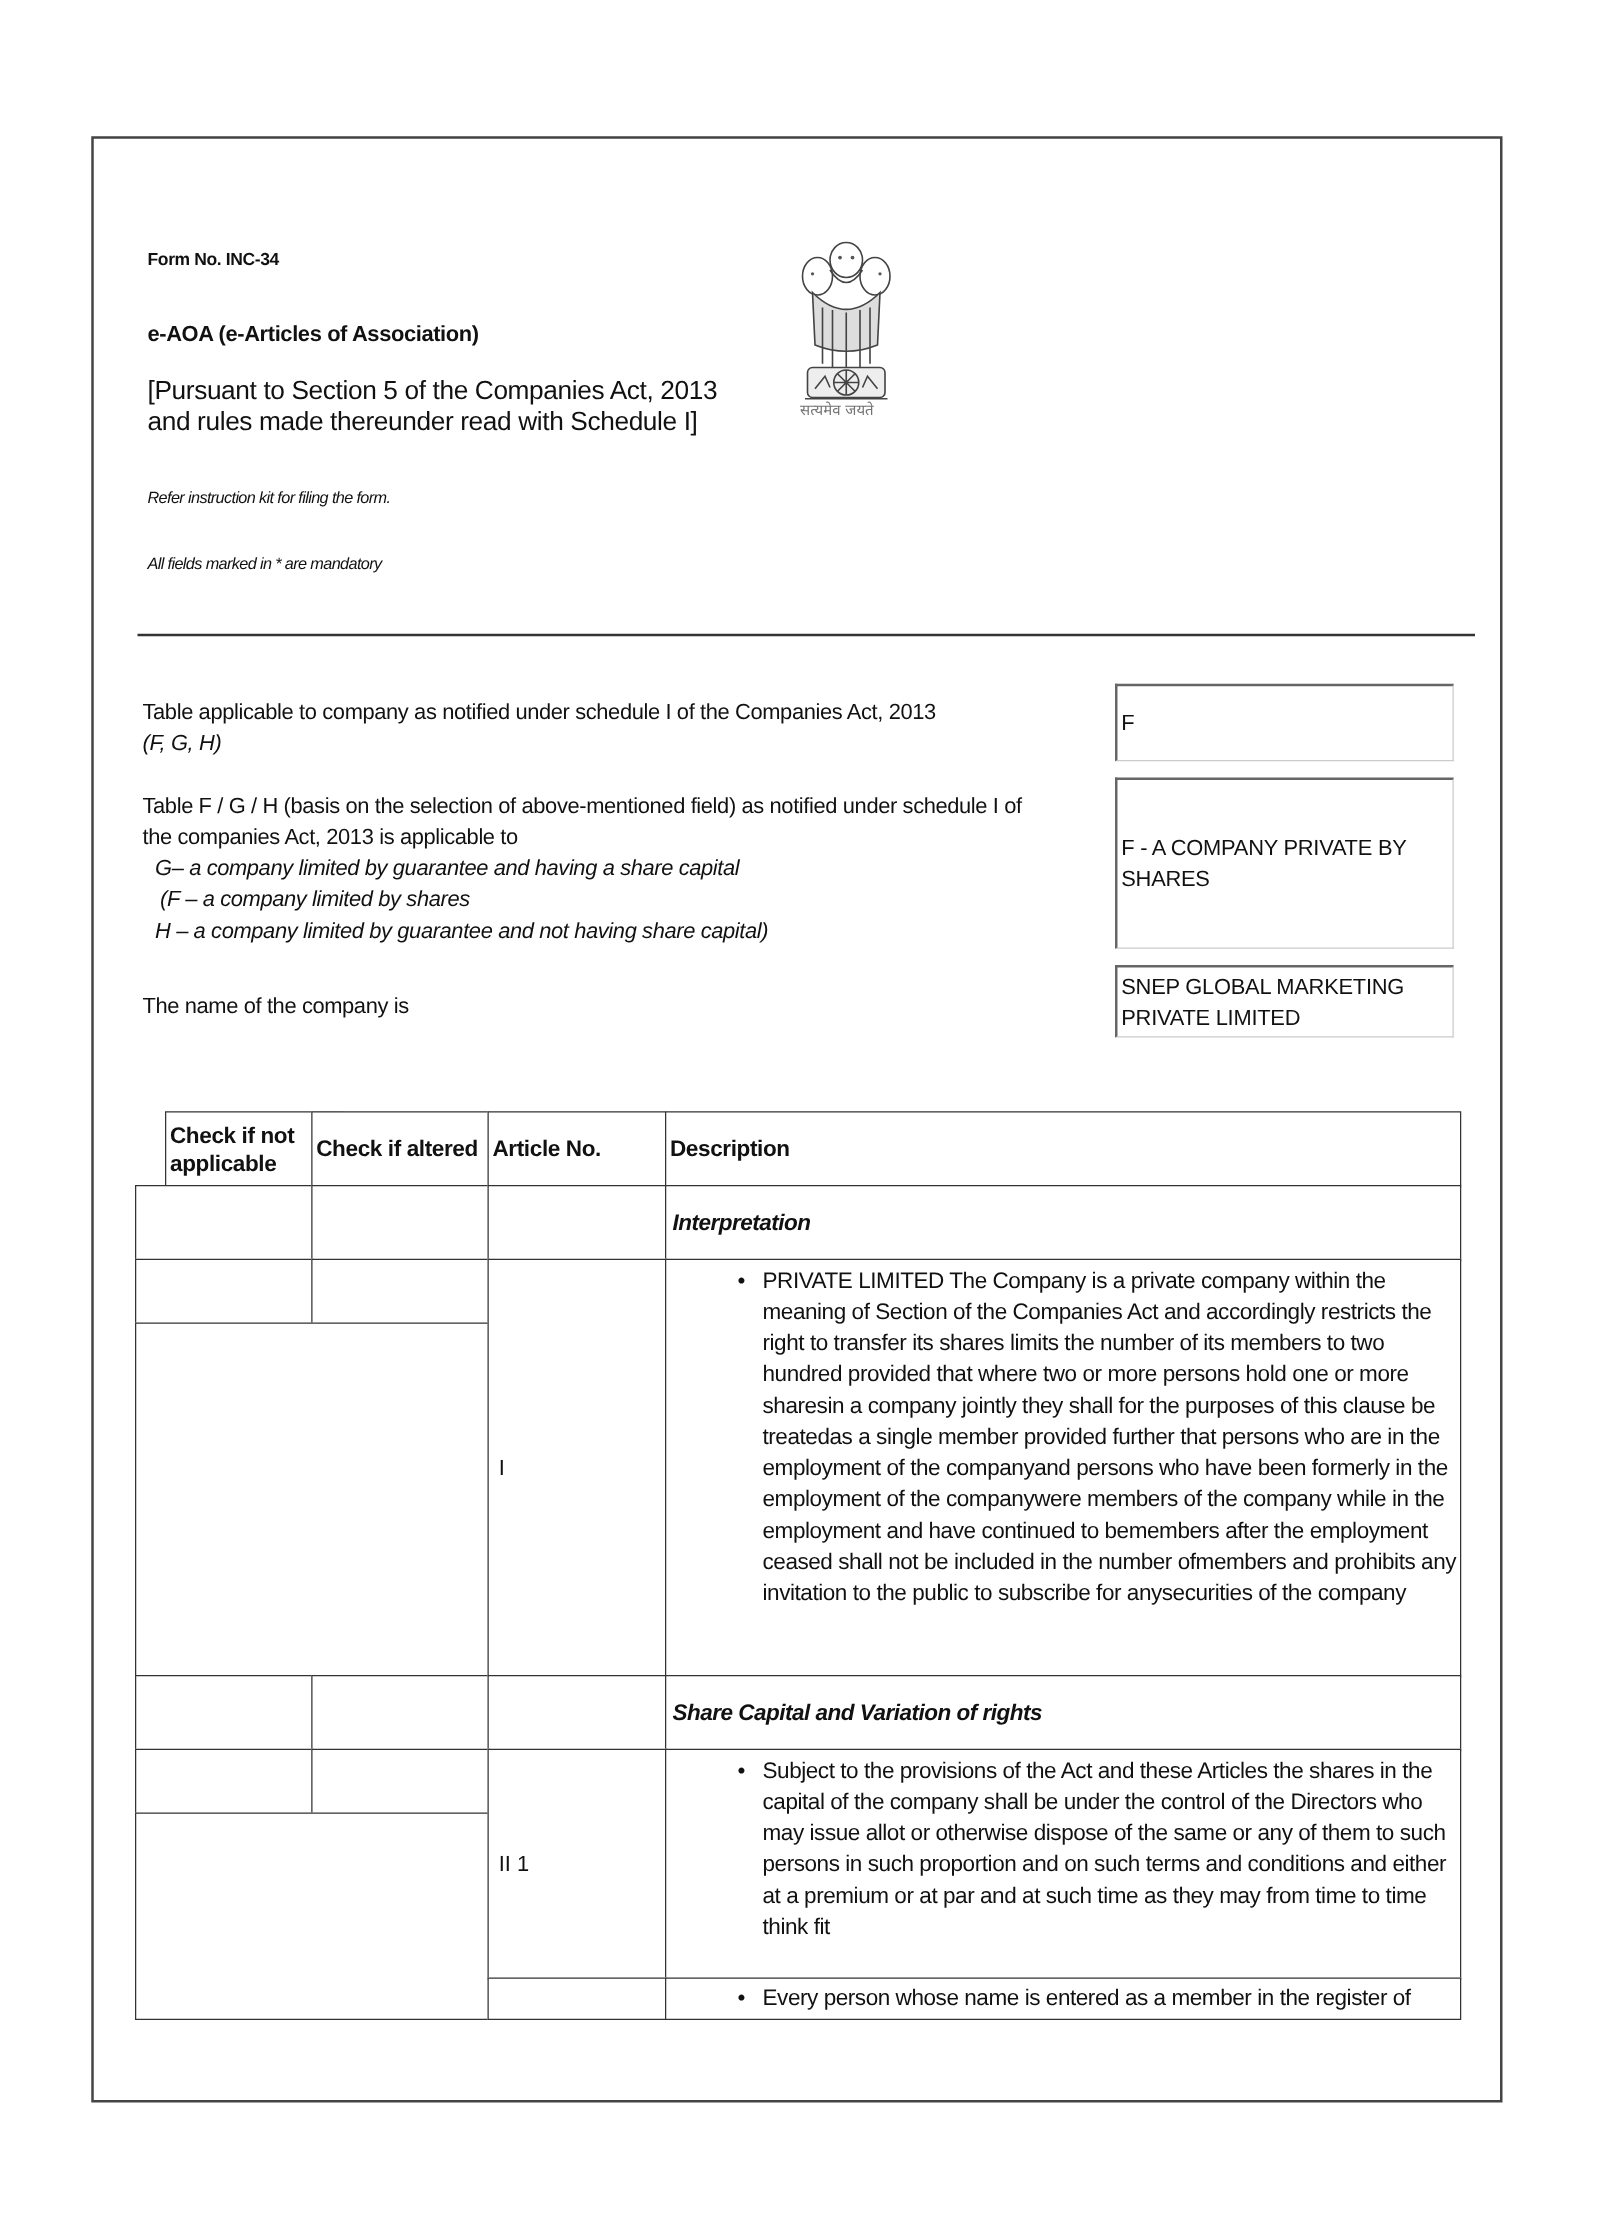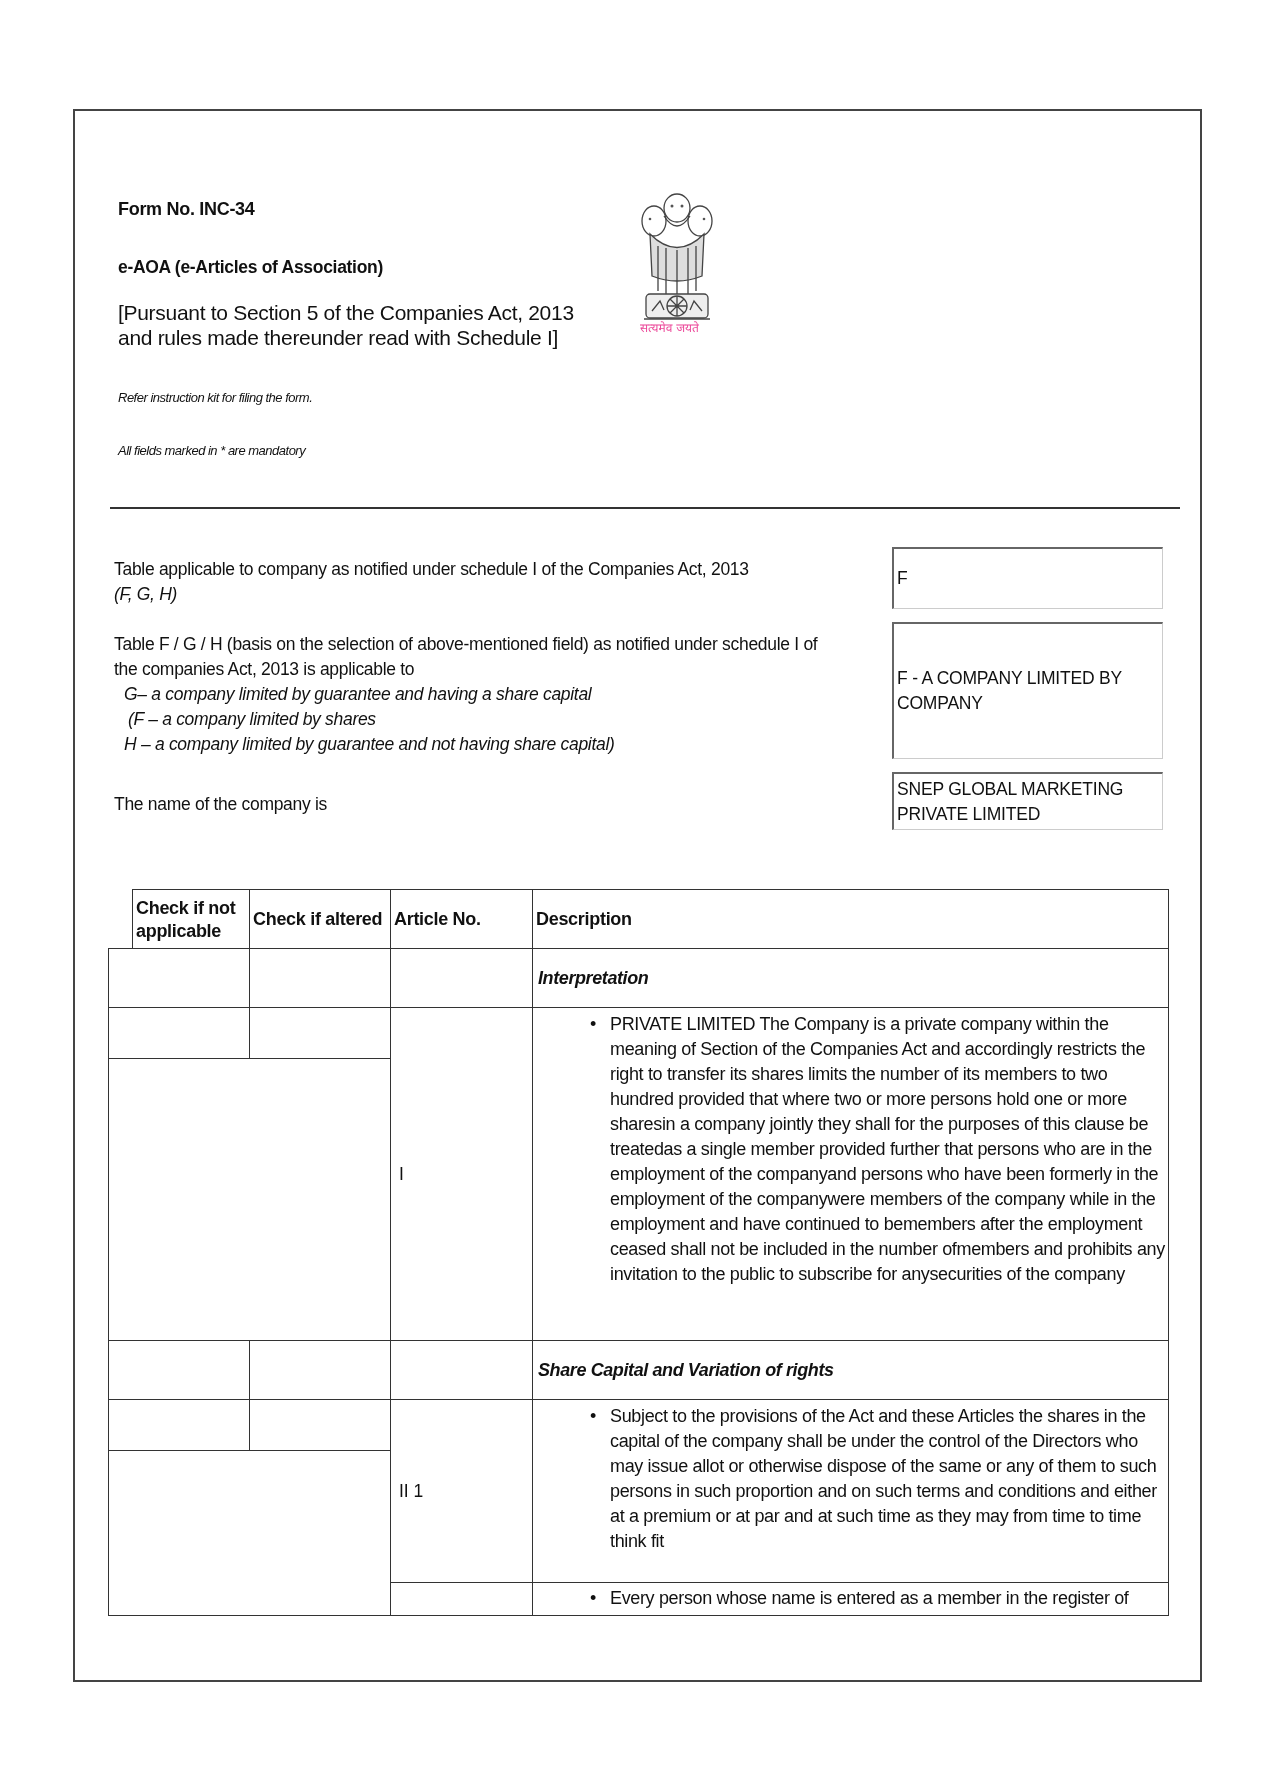--- a/index.html
+++ b/index.html
@@ -1,28 +1,28 @@
 <!DOCTYPE html>
 <html><head>
 <meta charset="utf-8">
 <style>
   html, body { margin: 0; padding: 0; background: #ffffff; }
   body { width: 1278px; height: 1792px; position: relative; overflow: hidden;
          font-family: "Liberation Sans", "DejaVu Sans", sans-serif; color: #111; }
   .frame { position: absolute; left: 73px; top: 109px; width: 1129px; height: 1573px;
            border: 2px solid #444; box-sizing: border-box; }
   .abs { position: absolute; }
-  .form-no { left: 118px; top: 199px; font-size: 18px; font-weight: bold; letter-spacing: -0.3px; }
+  .form-no { left: 118px; top: 199px; font-size: 14px; font-weight: bold; letter-spacing: -0.3px; }
   .form-sub { left: 118px; top: 257px; font-size: 17.5px; font-weight: bold; letter-spacing: -0.3px; }
   .pursuant { left: 118px; top: 300px; font-size: 21px; line-height: 25px; letter-spacing: -0.3px; }
   .note { left: 118px; font-size: 13px; font-style: italic; letter-spacing: -0.5px; }
   .note1 { top: 390px; }
   .note2 { top: 443px; }
   .emblem { left: 632px; top: 186px; width: 90px; height: 155px; }
-  .motto { left: 640px; top: 319px; font-size: 12px; color: #ec4899; font-family: "DejaVu Sans", sans-serif; }
+  .motto { left: 640px; top: 319px; font-size: 12px; color: #737373; font-family: "DejaVu Sans", sans-serif; }
   .hr { left: 110px; top: 507px; width: 1070px; height: 0; border-top: 2px solid #333; }
 
   .field-label { left: 114px; font-size: 17.5px; line-height: 25px; letter-spacing: -0.3px; }
   .it { font-style: italic; }
   .lbl1 { top: 557px; }
   .lbl2 { top: 632px; }
   .lbl3 { top: 792px; }
   .indent1 { padding-left: 14px; }
   .indent2 { padding-left: 10px; }
 
@@ -97,21 +97,21 @@
 </div>
 
 <div class="abs field-label lbl2">
   <div>Table F / G / H (basis on the selection of above-mentioned field) as notified under schedule I of</div>
   <div>the companies Act, 2013 is applicable to</div>
   <div class="it indent2">G– a company limited by guarantee and having a share capital</div>
   <div class="it indent1">(F – a company limited by shares</div>
   <div class="it indent2">H – a company limited by guarantee and not having share capital)</div>
 </div>
 <div class="fbox fbox2">
-  <span>F - A COMPANY LIMITED BY COMPANY</span>
+  <span>F - A COMPANY PRIVATE BY SHARES</span>
 </div>
 
 <div class="abs field-label lbl3">The name of the company is</div>
 <div class="fbox fbox3">
   <span>SNEP GLOBAL MARKETING PRIVATE LIMITED</span>
 </div>
 
 <div class="tbl">
 
   <div class="cell hdr" style="left:0;top:0;width:143px;height:61px;margin-left:24px;">Check if not applicable</div>

